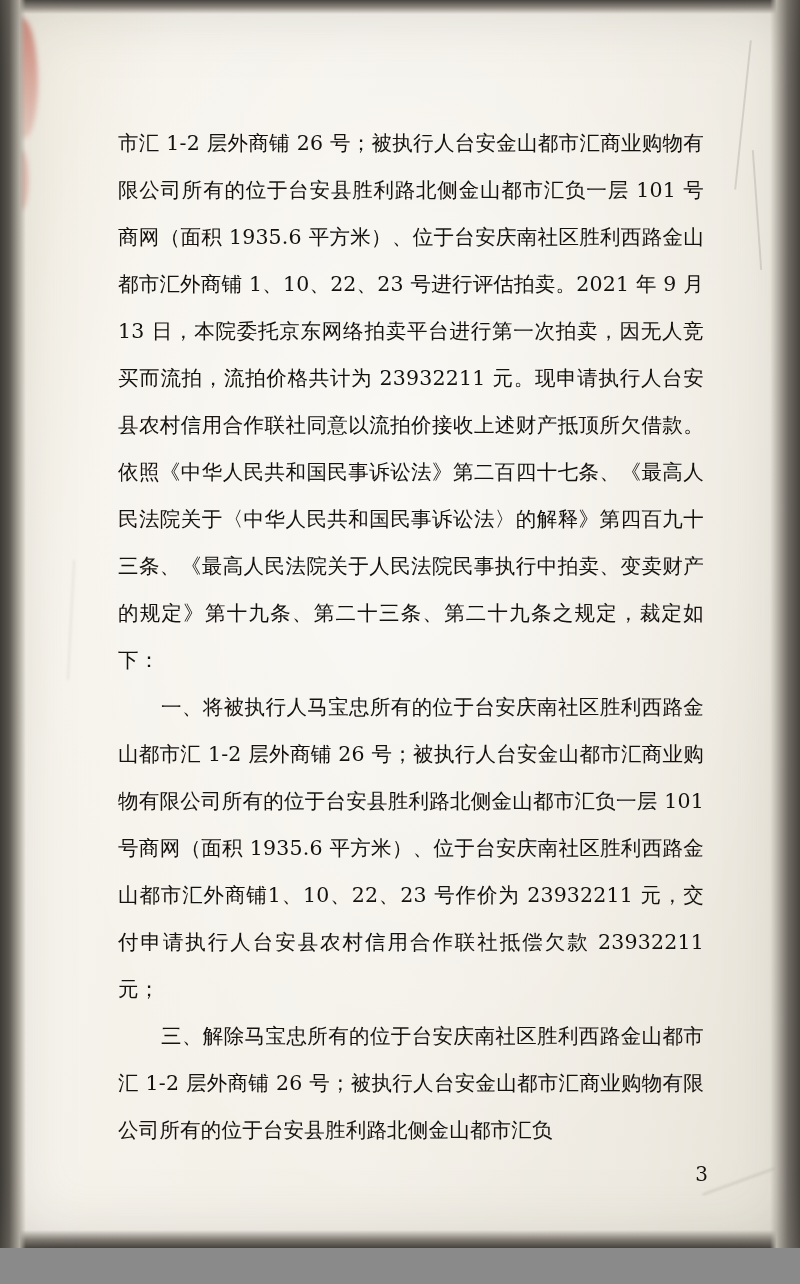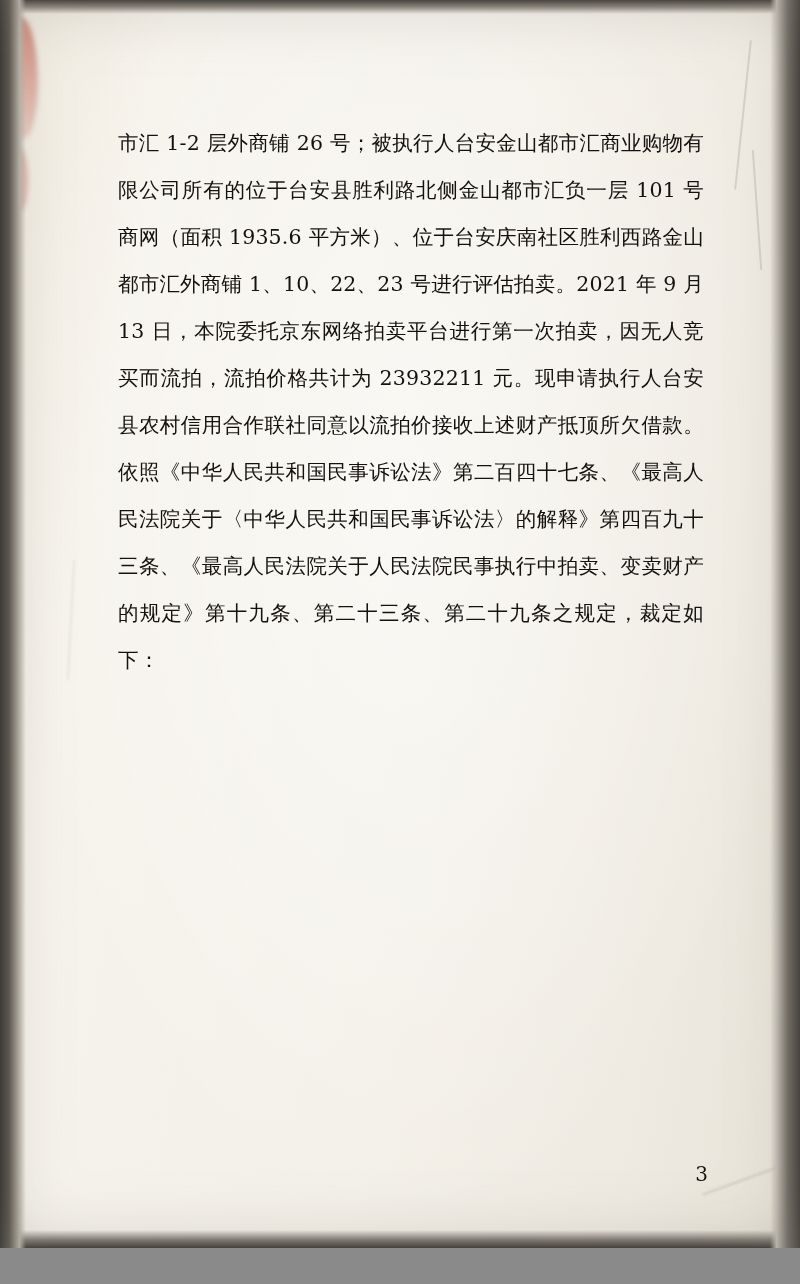--- a/index.html
+++ b/index.html
@@ -130,20 +130,22 @@
 
 <div id="page">
 
   <div id="paper-tint"></div>
 
   <div id="seal-smudge"></div>
   <div id="seal-smudge2"></div>
 
   <div id="content">
     <p class="para">市汇 1-2 层外商铺 26 号；被执行人台安金山都市汇商业购物有限公司所有的位于台安县胜利路北侧金山都市汇负一层 101 号商网（面积 1935.6 平方米）、位于台安庆南社区胜利西路金山都市汇外商铺 1、10、22、23 号进行评估拍卖。2021 年 9 月 13 日，本院委托京东网络拍卖平台进行第一次拍卖，因无人竞买而流拍，流拍价格共计为 23932211 元。现申请执行人台安县农村信用合作联社同意以流拍价接收上述财产抵顶所欠借款。依照《中华人民共和国民事诉讼法》第二百四十七条、《最高人民法院关于〈中华人民共和国民事诉讼法〉的解释》第四百九十三条、《最高人民法院关于人民法院民事执行中拍卖、变卖财产的规定》第十九条、第二十三条、第二十九条之规定，裁定如下：</p>
+    <p class="para indent">一、将被执行人马宝忠所有的位于台安庆南社区胜利西路金山都市汇 1-2 层外商铺 26 号；被执行人台安金山都市汇商业购物有限公司所有的位于台安县胜利路北侧金山都市汇负一层 101 号商网（面积 1935.6 平方米）、位于台安庆南社区胜利西路金山都市汇外商铺1、10、22、23 号作价为 23932211 元，交付申请执行人台安县农村信用合作联社抵偿欠款 23932211 元；</p>
+    <p class="para indent">三、解除马宝忠所有的位于台安庆南社区胜利西路金山都市汇 1-2 层外商铺 26 号；被执行人台安金山都市汇商业购物有限公司所有的位于台安县胜利路北侧金山都市汇负</p>
   </div>
 
   <div id="page-number">3</div>
 
   <div class="crease" id="crease-a"></div>
   <div class="crease" id="crease-b"></div>
   <div class="crease" id="crease-c"></div>
   <div class="crease" id="crease-d"></div>
 
   <div id="edge-top"></div>

